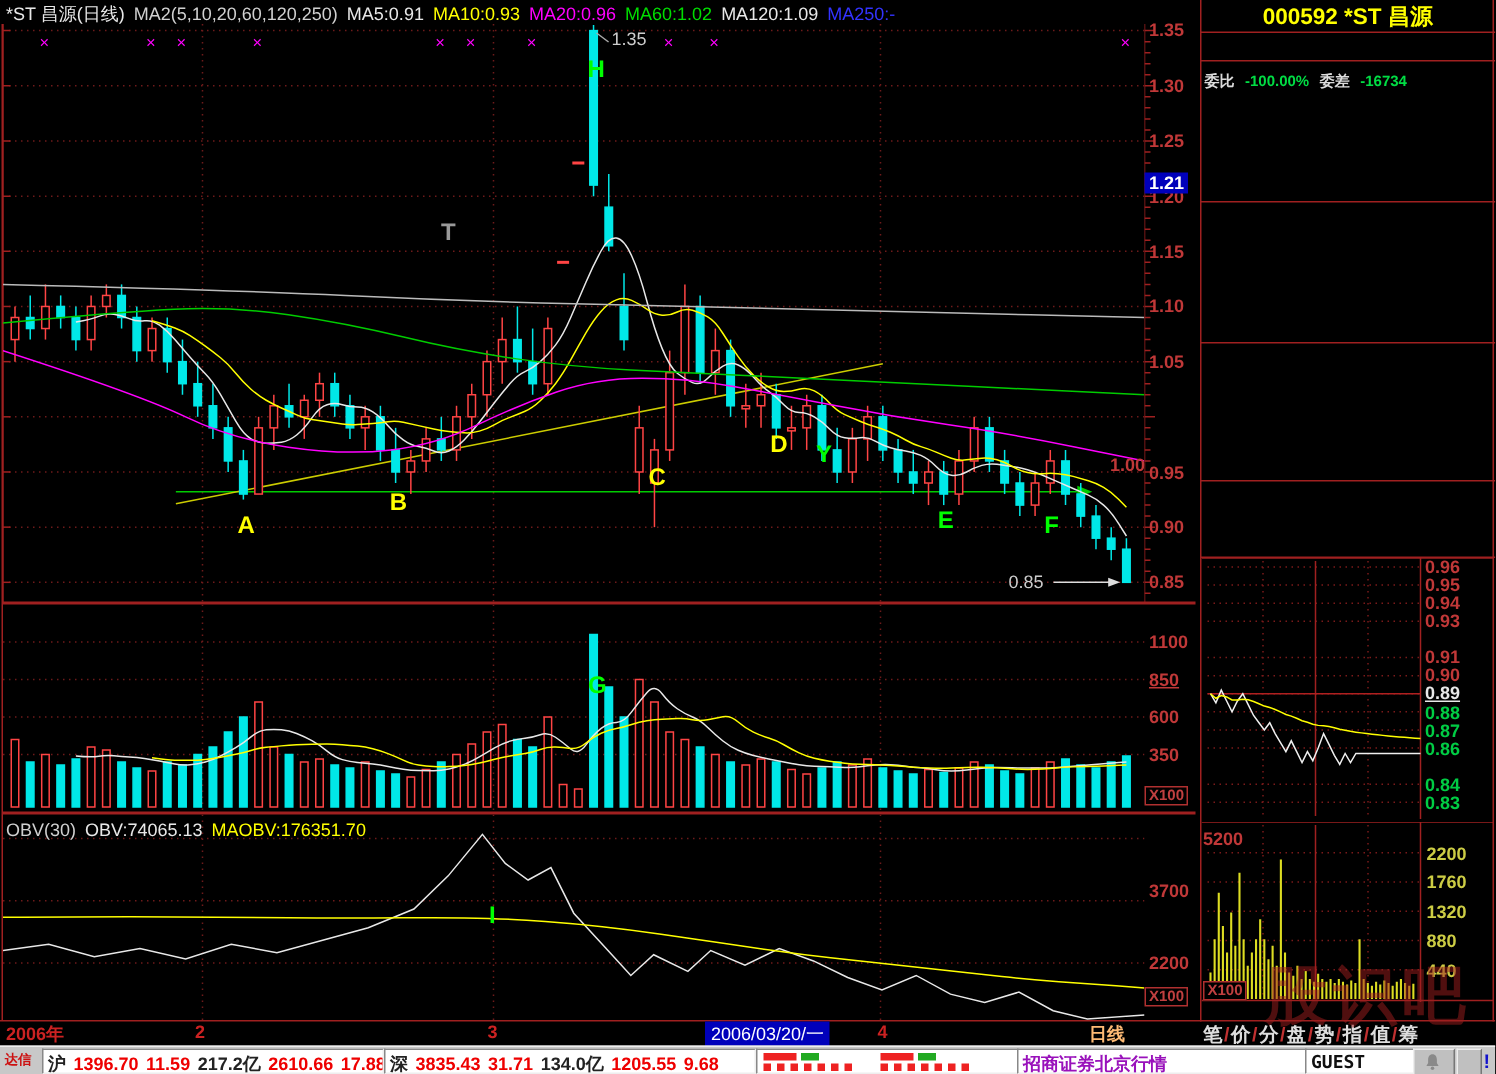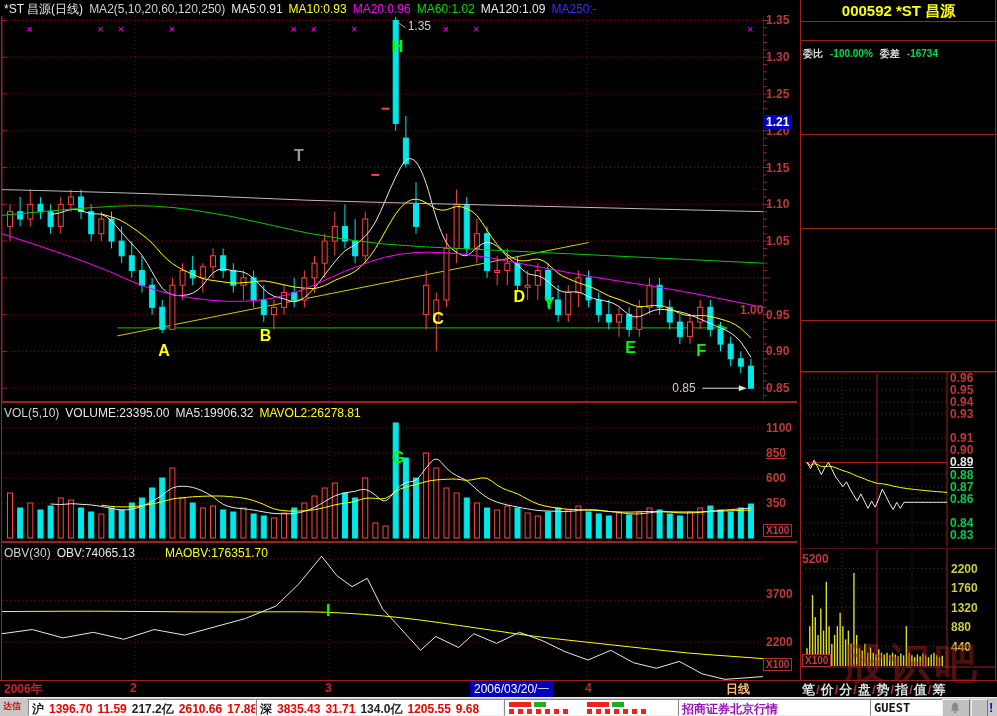--- a/index.html
+++ b/index.html
@@ -309,21 +309,20 @@
       <div class="axlab" style="left: 950px; top: 527.91px; color: rgb(0, 204, 68);">0.83</div>
       <div class="axlab" style="left: 951px; top: 561.54px; color: rgb(204, 204, 68);">2200</div>
       <div class="axlab" style="left: 951px; top: 581.032px; color: rgb(204, 204, 68);">1760</div>
       <div class="axlab" style="left: 951px; top: 600.524px; color: rgb(204, 204, 68);">1320</div>
       <div class="axlab" style="left: 951px; top: 620.016px; color: rgb(204, 204, 68);">880</div>
       <div class="axlab" style="left: 951px; top: 639.508px; color: rgb(204, 204, 68);">440</div>
     </div>
   <div id="tag121" class="tag121" style="left: 763px; top: 115.398px;">1.21</div>
 
   <div class="redline" style="left:2px;top:401px;width:795px;height:2px;"></div>
-  <div id="hdr-vol" class="abs hdr" style="left:4px;top:406px;z-index:5;"><span style="color: rgb(208, 208, 208);">VOL(5,10)</span><span style="color: rgb(232, 232, 232);">VOLUME:23395.00</span><span style="color: rgb(232, 232, 232);">MA5:19906.32</span><span style="color: rgb(255, 255, 0);">MAVOL2:26278.81</span></div>
   <svg id="svg-vol" width="761" height="137" style="left:2px;top:403px;">
       <line x1="0" y1="25" x2="761" y2="25" stroke="#6e1a1a" stroke-dasharray="1 3"></line>
       <line x1="0" y1="50" x2="761" y2="50" stroke="#6e1a1a" stroke-dasharray="1 3"></line>
       <line x1="0" y1="75" x2="761" y2="75" stroke="#6e1a1a" stroke-dasharray="1 3"></line>
       <line x1="0" y1="100" x2="761" y2="100" stroke="#6e1a1a" stroke-dasharray="1 3"></line>
       <line x1="133" y1="0" x2="133" y2="137" stroke="#6e1a1a" stroke-dasharray="1 3"></line>
       <line x1="327" y1="0" x2="327" y2="137" stroke="#6e1a1a" stroke-dasharray="1 3"></line>
       <line x1="585" y1="0" x2="585" y2="137" stroke="#6e1a1a" stroke-dasharray="1 3"></line>
       <rect x="5.5" y="90" width="5" height="45" fill="#000" stroke="#ff4444"></rect>
       <rect x="15.649999999999999" y="105" width="5" height="30" fill="#00e8e8" stroke="#00e8e8"></rect>
@@ -397,21 +396,21 @@
       <rect x="705.85" y="103" width="5" height="32" fill="#00e8e8" stroke="#00e8e8"></rect>
       <rect x="716" y="107" width="5" height="28" fill="#00e8e8" stroke="#00e8e8"></rect>
       <rect x="726.15" y="109" width="5" height="26" fill="#00e8e8" stroke="#00e8e8"></rect>
       <rect x="736.3000000000001" y="105" width="5" height="30" fill="#00e8e8" stroke="#00e8e8"></rect>
       <rect x="746.45" y="101" width="5" height="34" fill="#00e8e8" stroke="#00e8e8"></rect>
       <path d="M48.6,101Q58.75,102 63.825,101.2Q68.9,100.4 73.975,100.9Q79.05,101.4 84.125,101.6Q89.2,101.8 94.275,102.6Q99.35000000000001,103.4 104.42500000000001,104.4Q109.5,105.4 114.575,106.4Q119.65,107.4 124.72500000000001,106.9Q129.8,106.4 134.875,105Q139.95000000000002,103.6 145.025,101Q150.1,98.4 155.175,95.4Q160.25,92.4 165.325,88.2Q170.4,84 175.47500000000002,83.5Q180.55,83 185.625,83.5Q190.70000000000002,84 195.775,86Q200.85,88 205.925,90.8Q211,93.6 216.075,97.8Q221.15,102 226.22500000000002,103.4Q231.3,104.8 236.375,105.3Q241.45000000000002,105.8 246.52500000000003,106.4Q251.60000000000002,107 256.675,108Q261.75,109 266.82500000000005,109.8Q271.90000000000003,110.6 276.975,110.69999999999999Q282.05,110.8 287.125,110.8Q292.2,110.8 297.275,109.69999999999999Q302.35,108.6 307.425,106.6Q312.5,104.6 317.57500000000005,101.6Q322.65000000000003,98.6 327.725,95.6Q332.8,92.6 337.875,91.1Q342.95,89.6 348.025,89.1Q353.1,88.6 358.175,86.8Q363.25,85 368.32500000000005,88.5Q373.40000000000003,92 378.475,96.3Q383.55,100.6 388.625,93.6Q393.7,86.6 398.775,82.6Q403.85,78.6 408.925,78.6Q414,78.6 419.07500000000005,71.6Q424.15000000000003,64.6 429.225,58.8Q434.3,53 439.375,59.5Q444.45,66 449.525,69.5Q454.6,73 459.675,75Q464.75,77 469.82500000000005,82Q474.90000000000003,87 479.975,91Q485.05,95 490.125,97.2Q495.20000000000005,99.4 500.27500000000003,100.7Q505.35,102 510.425,103Q515.5,104 520.575,105Q525.65,106 530.725,106.8Q535.8000000000001,107.6 540.875,107.8Q545.95,108 551.0250000000001,108.2Q556.1,108.4 561.175,108.6Q566.25,108.8 571.325,108.1Q576.4,107.4 581.475,107Q586.5500000000001,106.6 591.625,106.8Q596.7,107 601.7750000000001,107.8Q606.85,108.6 611.925,108.9Q617,109.2 622.075,110.1Q627.15,111 632.225,111Q637.3000000000001,111 642.375,110.4Q647.45,109.8 652.5250000000001,109.19999999999999Q657.6,108.6 662.675,108.69999999999999Q667.75,108.8 672.825,108.9Q677.9,109 682.975,109Q688.0500000000001,109 693.125,109Q698.2,109 703.2750000000001,108.6Q708.35,108.2 713.425,107.80000000000001Q718.5,107.4 723.575,107Q728.65,106.6 733.725,106.19999999999999Q738.8000000000001,105.8 743.875,105.4L748.95,105" fill="none" stroke="#e8e8e8"></path>
       <path d="M99.35000000000001,102.2Q109.5,103.7 114.575,103.80000000000001Q119.65,103.9 124.72500000000001,103.9Q129.8,103.9 134.875,103.30000000000001Q139.95000000000002,102.7 145.025,101.80000000000001Q150.1,100.9 155.175,99.9Q160.25,98.9 165.325,97.30000000000001Q170.4,95.7 175.47500000000002,95.2Q180.55,94.7 185.625,94.25Q190.70000000000002,93.8 195.775,93.5Q200.85,93.2 205.925,93.1Q211,93 216.075,93Q221.15,93 226.22500000000002,93.45Q231.3,93.9 236.375,94.4Q241.45000000000002,94.9 246.52500000000003,96.2Q251.60000000000002,97.5 256.675,99.4Q261.75,101.3 266.82500000000005,103.8Q271.90000000000003,106.3 276.975,107.05Q282.05,107.8 287.125,108.05Q292.2,108.3 297.275,108.05Q302.35,107.8 307.425,107.3Q312.5,106.8 317.57500000000005,105.69999999999999Q322.65000000000003,104.6 327.725,103.15Q332.8,101.7 337.875,100.95Q342.95,100.2 348.025,99.4Q353.1,98.6 358.175,96.69999999999999Q363.25,94.8 368.32500000000005,95.05Q373.40000000000003,95.3 378.475,95.94999999999999Q383.55,96.6 388.625,92.35Q393.7,88.1 398.775,85.85Q403.85,83.6 408.925,82.69999999999999Q414,81.8 419.07500000000005,80.05Q424.15000000000003,78.3 429.225,77.55Q434.3,76.8 439.375,76.55Q444.45,76.3 449.525,76.05Q454.6,75.8 459.675,76.8Q464.75,77.8 469.82500000000005,76.8Q474.90000000000003,75.8 479.975,74.9Q485.05,74 490.125,78.35Q495.20000000000005,82.7 500.27500000000003,85.1Q505.35,87.5 510.425,89Q515.5,90.5 520.575,93.5Q525.65,96.5 530.725,98.9Q535.8000000000001,101.3 540.875,102.5Q545.95,103.7 551.0250000000001,104.45Q556.1,105.2 561.175,105.80000000000001Q566.25,106.4 571.325,106.55000000000001Q576.4,106.7 581.475,106.9Q586.5500000000001,107.1 591.625,107.3Q596.7,107.5 601.7750000000001,108Q606.85,108.5 611.925,108.75Q617,109 622.075,109.1Q627.15,109.2 632.225,109Q637.3000000000001,108.8 642.375,108.6Q647.45,108.4 652.5250000000001,108.5Q657.6,108.6 662.675,108.8Q667.75,109 672.825,109.5Q677.9,110 682.975,110Q688.0500000000001,110 693.125,109.7Q698.2,109.4 703.2750000000001,108.9Q708.35,108.4 713.425,108.25Q718.5,108.1 723.575,107.94999999999999Q728.65,107.8 733.725,107.6Q738.8000000000001,107.4 743.875,107.2L748.95,107" fill="none" stroke="#ffff00"></path>
     </svg>
 
   <div class="redline" style="left:2px;top:541px;width:795px;height:2px;"></div>
-  <div id="hdr-obv" class="abs hdr" style="left:4px;top:546px;z-index:5;"><span style="color: rgb(208, 208, 208);">OBV(30)</span><span style="color: rgb(232, 232, 232);">OBV:74065.13</span><span style="color: rgb(255, 255, 0); margin-left: 24px;">MAOBV:176351.70</span></div>
+  <div id="hdr-obv" class="abs hdr" style="left:4px;top:546px;z-index:5;"><span style="color: rgb(208, 208, 208);">OBV(30)</span><span style="color: rgb(232, 232, 232);">OBV:74065.13</span><span style="color: rgb(255, 255, 0);">MAOBV:176351.70</span></div>
   <svg id="svg-obv" width="761" height="137" style="left:2px;top:543px;">
       <line x1="0" y1="16" x2="761" y2="16" stroke="#6e1a1a" stroke-dasharray="1 3"></line>
       <line x1="0" y1="57.505" x2="761" y2="57.505" stroke="#6e1a1a" stroke-dasharray="1 3"></line>
       <line x1="0" y1="99.01" x2="761" y2="99.01" stroke="#6e1a1a" stroke-dasharray="1 3"></line>
       <line x1="133" y1="0" x2="133" y2="137" stroke="#6e1a1a" stroke-dasharray="1 3"></line>
       <line x1="327" y1="0" x2="327" y2="137" stroke="#6e1a1a" stroke-dasharray="1 3"></line>
       <line x1="585" y1="0" x2="585" y2="137" stroke="#6e1a1a" stroke-dasharray="1 3"></line>
       <polyline points="0,90.709 30.44,86.5585 60.88,94.8595 91.32,89.3255 121.76,96.243 152.20000000000002,86.5585 182.64,92.0925 213.08,83.7915 243.52,75.4905 273.96,63.039 296.79,40.903 319.62,13.233 334.84,32.602000000000004 350.06,43.67 365.28,35.369 380.5,65.806 403.33000000000004,90.709 418.55,107.311 433.77,93.476 456.59999999999997,104.544 471.82,90.709 494.65000000000003,100.3935 517.48,89.3255 540.31,97.62650000000001 563.14,108.6945 585.97,116.9955 608.8000000000001,107.311 631.63,119.7625 654.46,125.2965 677.29,118.379 700.12,130.8305 722.9499999999999,136.36450000000002 761,133.5975" fill="none" stroke="#e8e8e8"></polyline>
       <path d="M0,68.57300000000001Q76.10000000000001,68.0196 114.15,68.2963Q152.20000000000002,68.57300000000001 190.25,68.84970000000001Q228.29999999999998,69.1264 266.35,68.84970000000001Q304.40000000000003,68.57300000000001 323.425,69.26475Q342.45,69.9565 361.475,71.34Q380.5,72.7235 399.525,74.79875Q418.55,76.874 437.575,79.64099999999999Q456.59999999999997,82.408 475.625,85.17500000000001Q494.65000000000003,87.94200000000001 513.675,90.709Q532.6999999999999,93.476 551.7249999999999,95.55125000000001Q570.75,97.62650000000001 589.7750000000001,99.70175Q608.8000000000001,101.777 627.825,103.85225Q646.85,105.9275 665.875,108.00274999999999Q684.9,110.078 703.925,111.4615Q722.9499999999999,112.845 741.9749999999999,114.2285L761,115.612" fill="none" stroke="#ffff00"></path>
     </svg>

